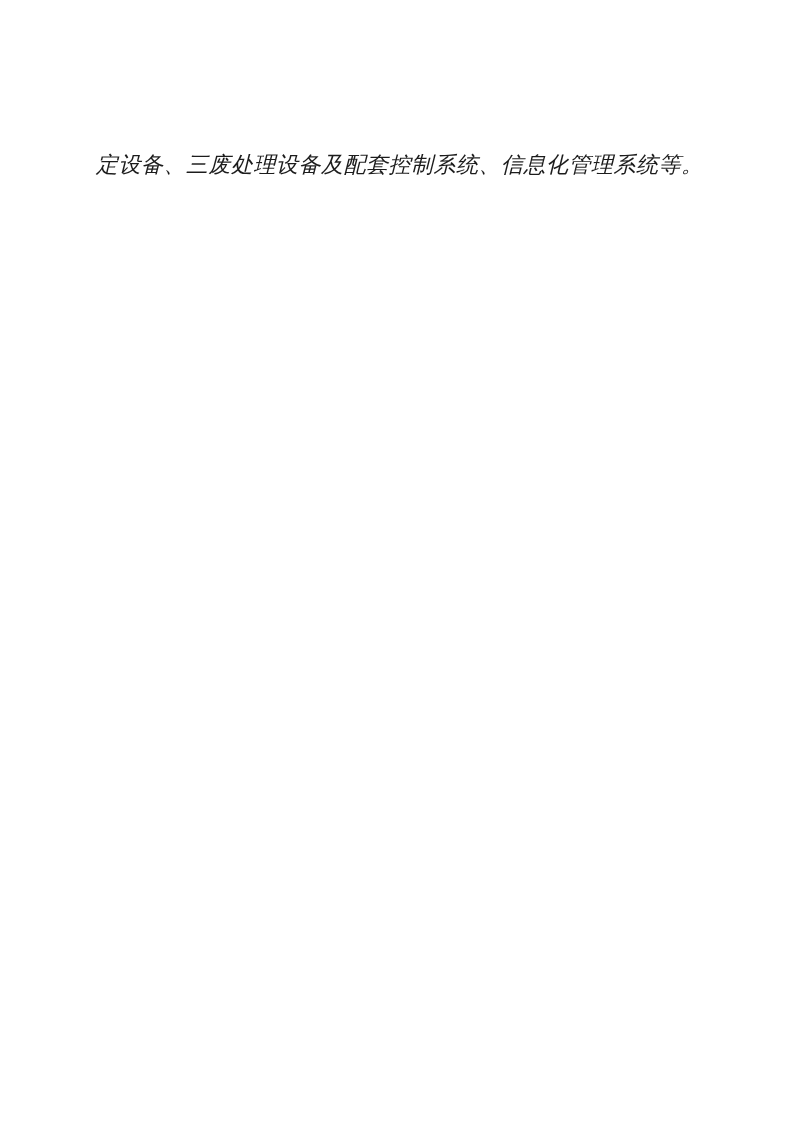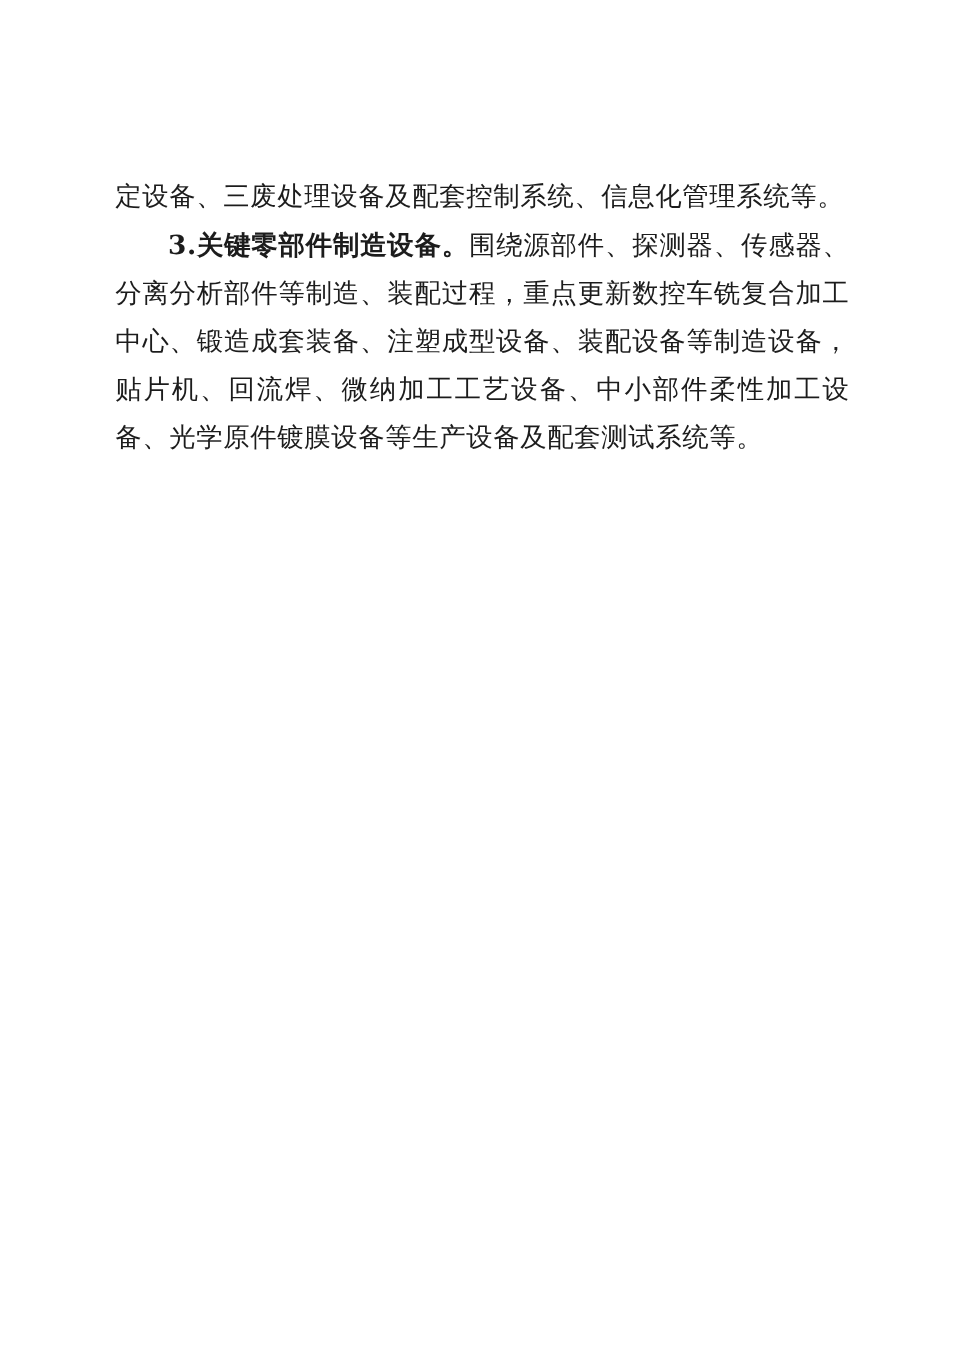--- a/index.html
+++ b/index.html
@@ -8,20 +8,21 @@
     background: #ffffff;
   }
   .page {
     position: relative;
     width: 800px;
     height: 962px;
     background: #ffffff;
     overflow: hidden;
     font-family: "DejaVu Serif", "Liberation Serif", serif;
     color: #1c1c1c;
+    font-style: italic;
   }
   .content {
     position: absolute;
     top: 145px;
     left: 96px;
     width: 612px;
   }
   .para {
     margin: 0;
     font-size: 22px;
@@ -49,21 +50,20 @@
   }
 </style>
 </head>
 <body>
 
 <div class="page">
   <div class="content">
 
     <p class="para"><span>定设备、三废处理设备及配套控制系统、信息化管理系统等。</span></p>
 
-    <p class="para indented"><b>3.关键零部件制造设备。</b><span>围绕源部件、探测器、传感器、分离分析部件等制造、装配过程，重点更新数控车铣复合加工中心、锻造成套装备、注塑成型设备、装配设备等制造设备，贴片机、回流焊、微纳加工工艺设备、中小部件柔性加工设备、光学原件镀膜设备等生产设备及配套测试系统等。</span></p>
 
 
 
 
   </div>
 
   <div class="page-number">59</div>
 </div>
 
 </body></html>

